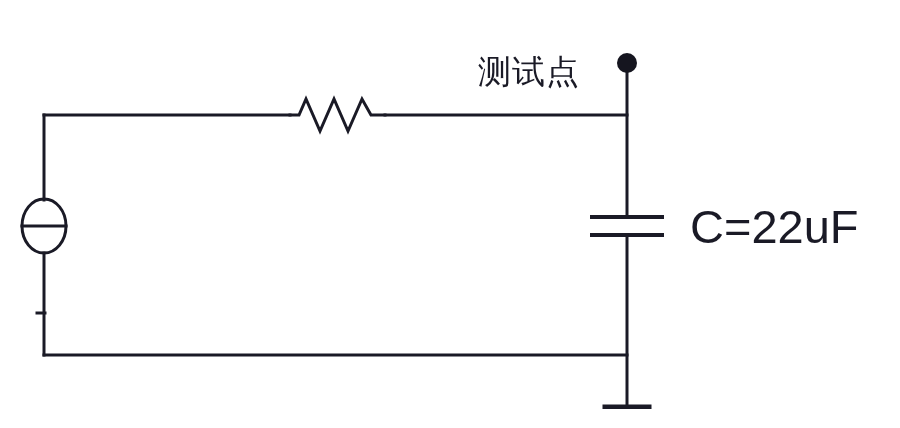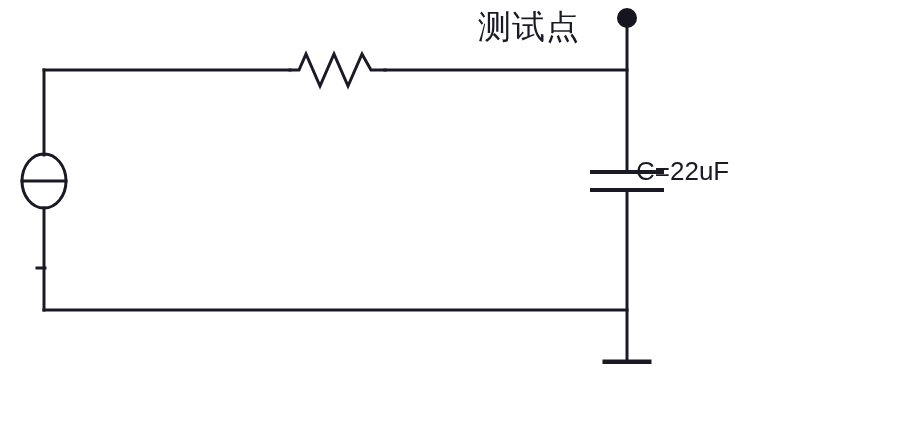--- a/index.html
+++ b/index.html
@@ -9,20 +9,21 @@
   }
   body {
     font-family: "Liberation Sans", sans-serif;
   }
   #canvas {
     position: relative;
     width: 900px;
     height: 364px;
     background: #ffffff;
     overflow: hidden;
+    margin-top: 45px;
   }
   #schematic {
     position: absolute;
     left: 0;
     top: 0;
     width: 900px;
     height: 428px;
   }
   .label {
     position: absolute;
@@ -35,23 +36,23 @@
     top: 10px;
     font-size: 33px;
     letter-spacing: 1px;
   }
   #label-resistor {
     left: 258px;
     top: 95px;
     font-size: 34px;
   }
   #label-capacitor {
-    left: 636px;
+    left: 690px;
     top: 158px;
-    font-size: 26px;
+    font-size: 47px;
   }
 </style>
 </head>
 <body>
 
 <div id="canvas">
 
   <svg id="schematic" viewBox="0 0 900 428" xmlns="http://www.w3.org/2000/svg">
 
     <g stroke="#1a1a26" fill="none" stroke-width="3" stroke-linecap="square">

